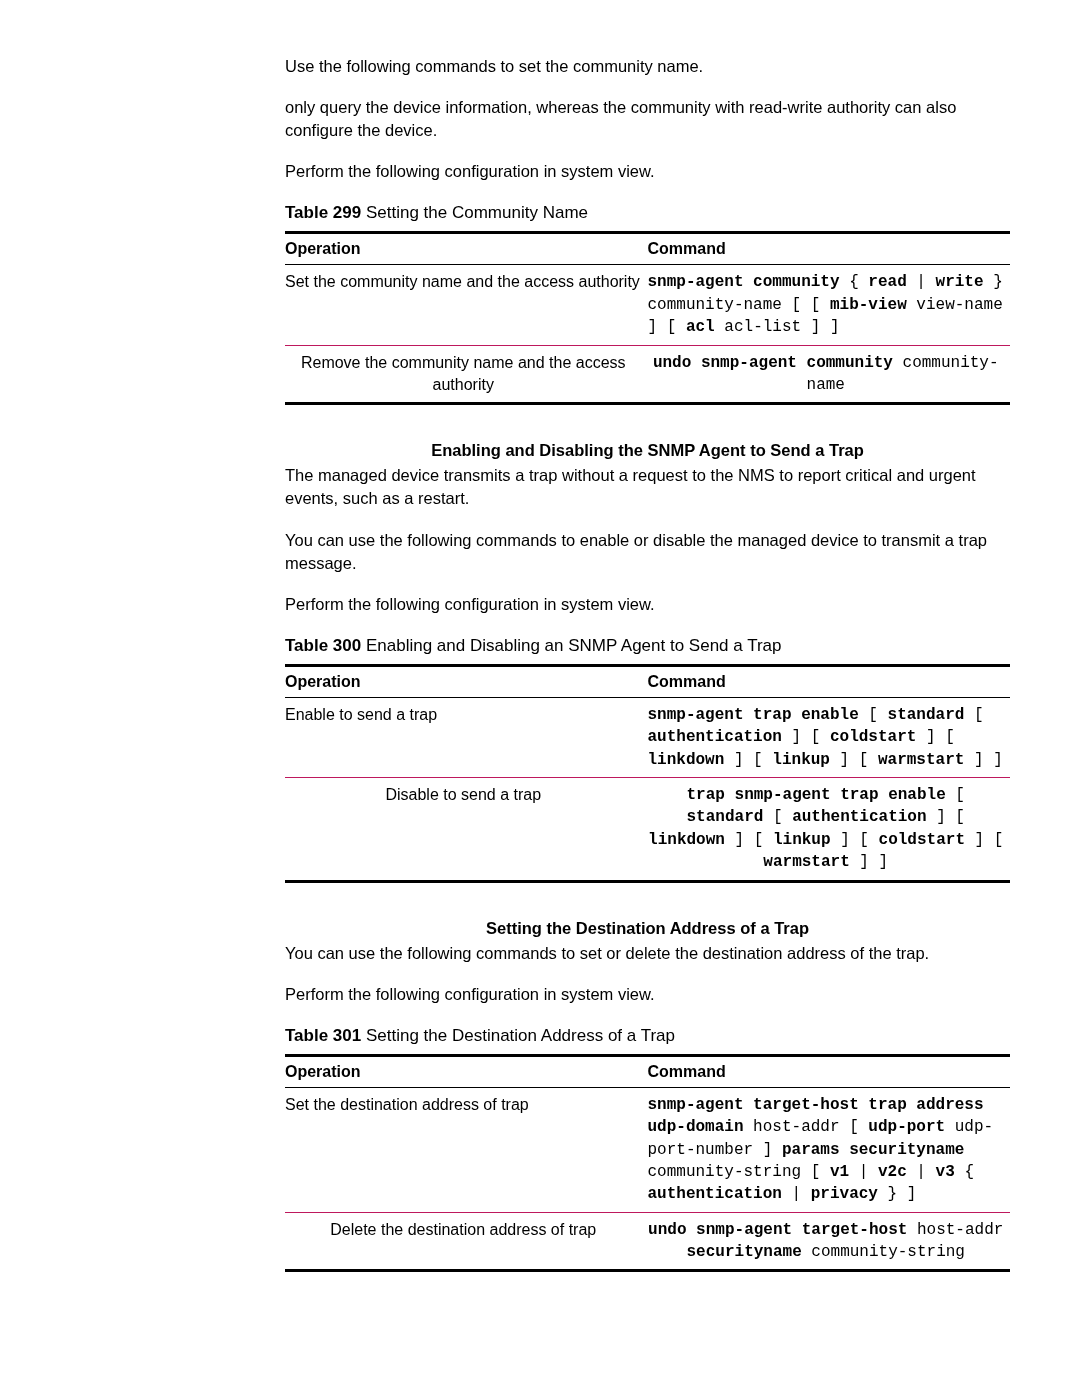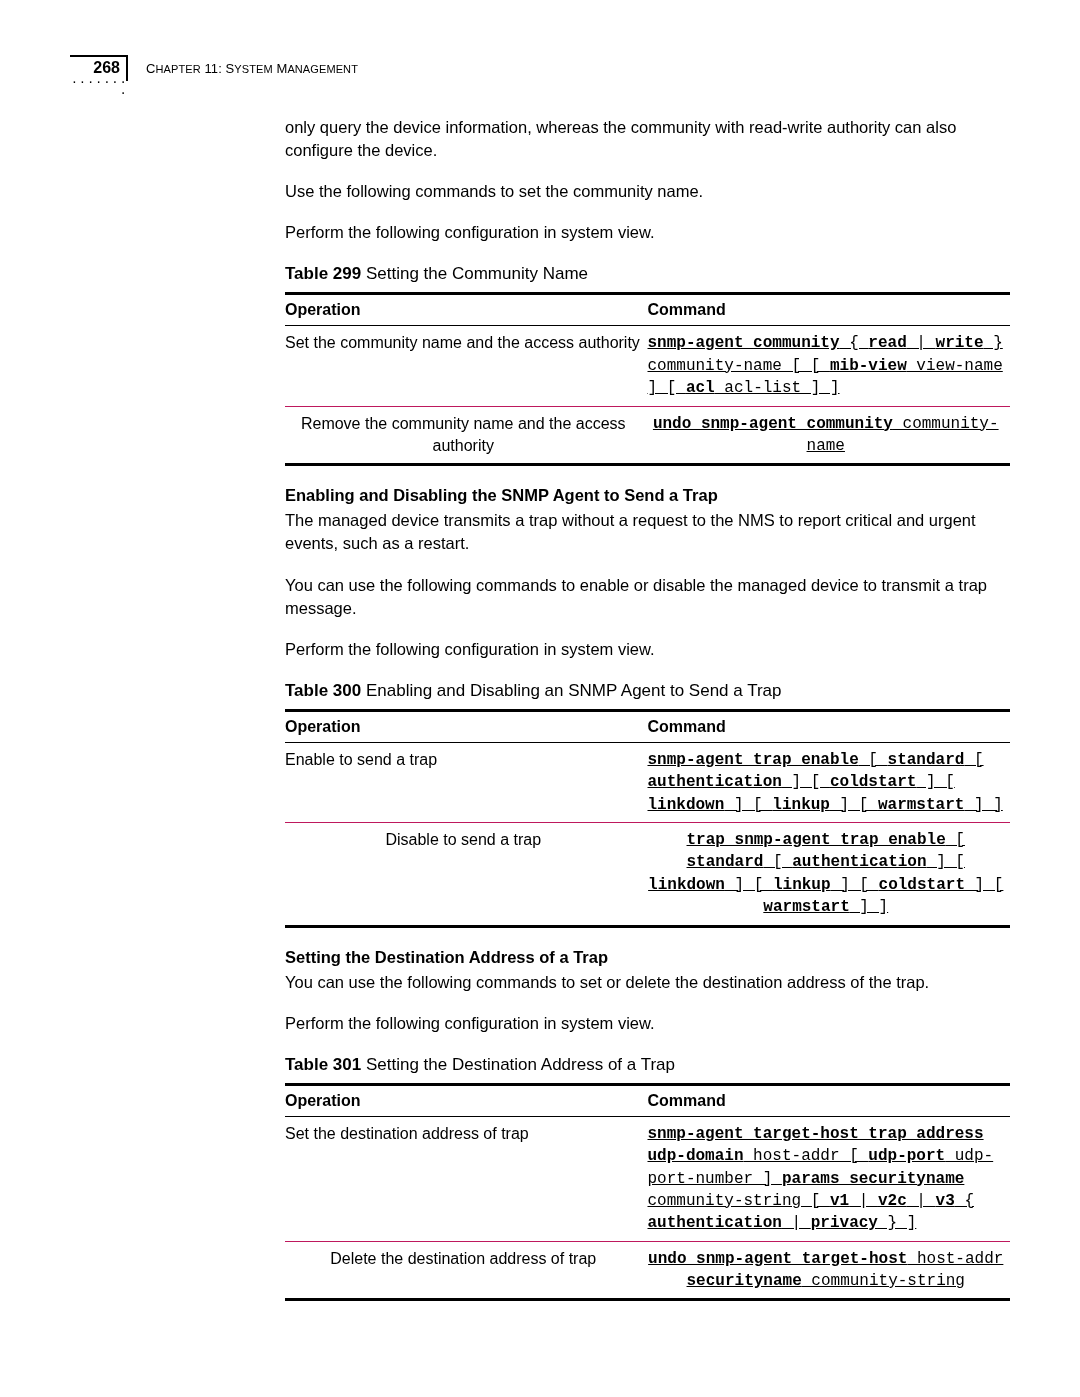--- a/index.html
+++ b/index.html
@@ -57,21 +57,21 @@
     margin: 20px 0 8px 0;
   }
   .table-caption .tb {
     font-weight: bold;
   }
   table.op-table {
     width: 100%;
     border-collapse: collapse;
     border-top: 3px solid #000;
     border-bottom: 3px solid #000;
-    margin-bottom: 20px;
+    margin-bottom: 36px;
   }
   table.op-table th {
     text-align: left;
     font-size: 16px;
     font-weight: bold;
     border-bottom: 1.5px solid #000;
     padding: 6px 6px 6px 0;
     vertical-align: top;
   }
   table.op-table td {
@@ -82,49 +82,40 @@
     line-height: 1.4;
   }
   table.op-table tr:last-child td {
     border-bottom: none;
     text-align: center;
   }
   td.cmd {
     font-family: "Courier New", monospace;
     font-size: 15.5px;
     white-space: normal;
-    text-decoration: underline;
   }
   td.cmd .b { font-weight: bold; }
   .section-head {
     font-size: 16.5px;
     font-weight: bold;
     margin: 10px 0 4px 0;
+    text-align: center;
   }
   th.col-op { width: 50%; }
   th.col-cmd { width: 50%; }
 </style>
 </head>
 <body>
 
 <div class="page">
-  <div class="header-row">
-    <div class="page-number">
-      <span>268</span>
-      <div class="dots">· · · · · · · ·</div>
-    </div>
-    <div class="chapter-title smallcaps">
-      <span>C</span><span style="font-size:11px">HAPTER</span><span> 11: S</span><span style="font-size:11px">YSTEM</span><span> M</span><span style="font-size:11px">ANAGEMENT</span>
-    </div>
-  </div>
 
   <div class="content">
 
+    <p class="body">Use the following commands to set the community name.</p>
     <p class="body">only query the device information, whereas the community with read-write authority can also configure the device.</p>
-    <p class="body">Use the following commands to set the community name.</p>
     <p class="body">Perform the following configuration in system view.</p>
 
     <div class="table-caption">
       <span class="tb">Table 299</span><span>   Setting the Community Name</span>
     </div>
     <table class="op-table">
       <thead>
         <tr>
           <th class="col-op">Operation</th>
           <th class="col-cmd">Command</th>

